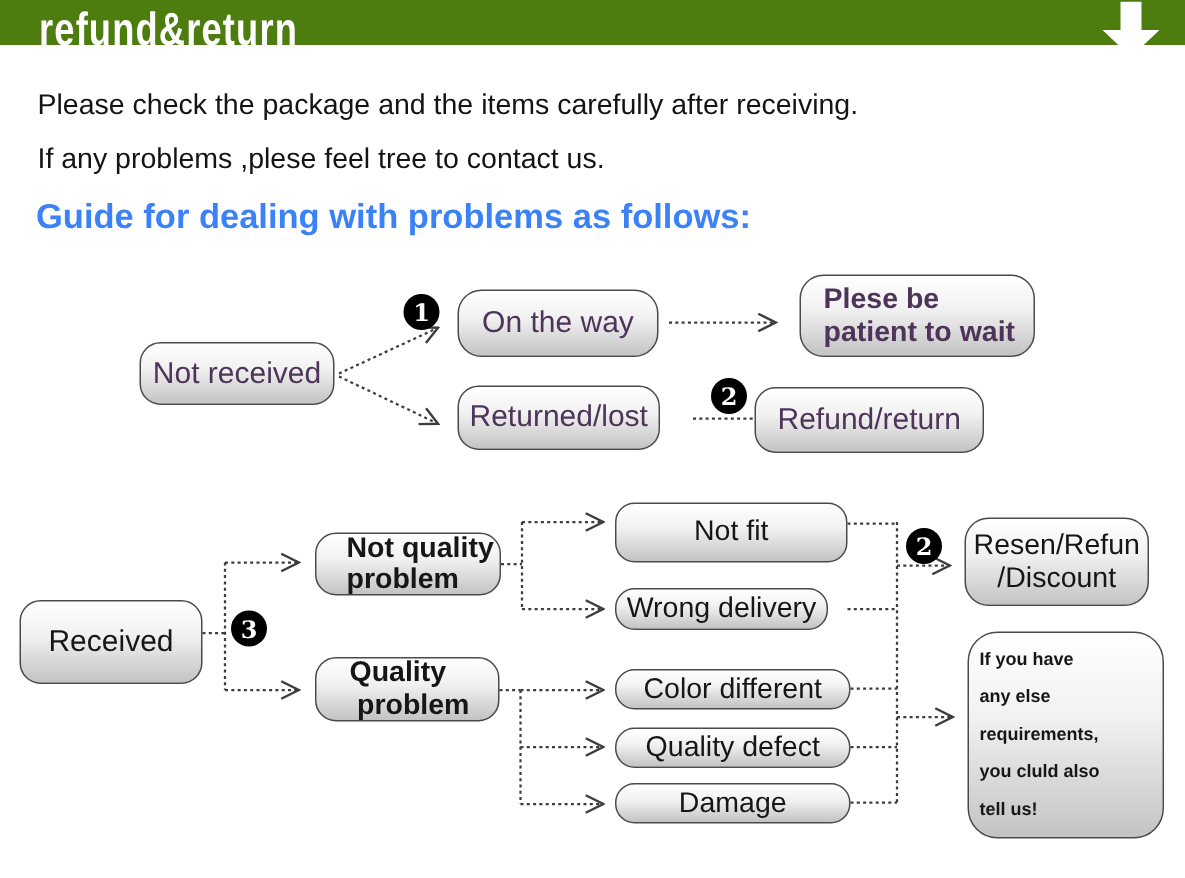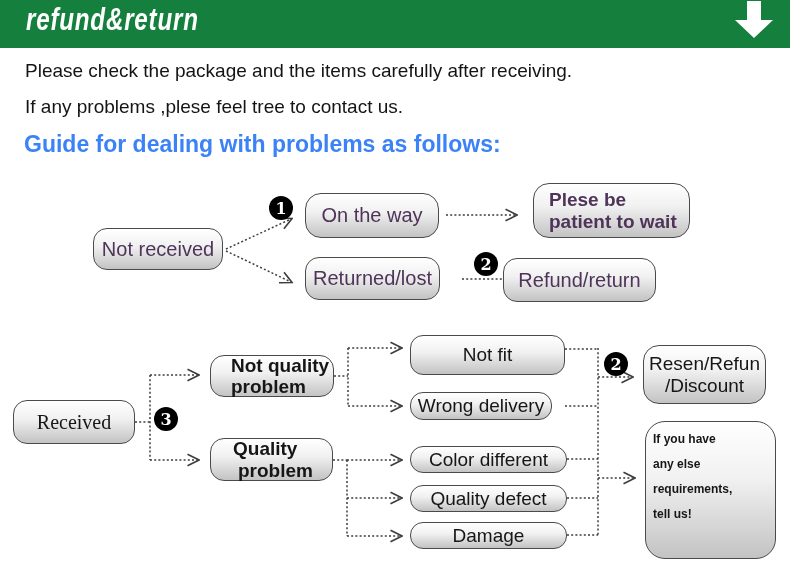--- a/index.html
+++ b/index.html
@@ -1,21 +1,21 @@
 <!DOCTYPE html>
 <html><head>
 <meta charset="utf-8">
 <style>
   html,body { margin:0; padding:0; }
   body {
     width:790px; height:585px; position:relative; background:#ffffff;
     font-family:"Liberation Sans", sans-serif; overflow:hidden;
   }
   .banner {
-    position:absolute; left:0; top:0; width:790px; height:48px; background:#15803d;font-style:italic;
+    position:absolute; left:0; top:0; width:790px; height:30px; background:#4d7c0f;
   }
   .banner-title {
     position:absolute; left:26px; top:2px; color:#ffffff; font-size:31px;
     font-weight:bold; letter-spacing:1px; white-space:nowrap;
     transform:scaleX(0.78); transform-origin:left top;
   }
   .banner-arrow { position:absolute; right:17px; top:1px; }
   .intro-line {
     position:absolute; left:25px; margin:0; font-size:19px; color:#141414;
     white-space:nowrap;
@@ -112,21 +112,21 @@
   </div>
   <span class="badge" style="left:474px;top:252px;">2</span>
   <div class="fbox purple align-left" style="left:533px;top:183px;width:157px;height:55px;font-size:19px;padding-left:15px;border-radius:16px;">
     <span class="ln">Plese be</span>
     <span class="ln">patient to wait</span>
   </div>
   <div class="fbox purple" style="left:503px;top:258px;width:153px;height:44px;font-size:20px;">
     <span class="ln">Refund/return</span>
   </div>
 
-  <div class="fbox" style="left:13px;top:400px;width:122px;height:44px;font-size:20px;font-family:Liberation Serif, serif;">
+  <div class="fbox" style="left:13px;top:400px;width:122px;height:56px;font-size:20px;">
     <span class="ln">Received</span>
   </div>
   <span class="badge" style="left:154px;top:407px;">3</span>
   <div class="fbox align-left" style="left:210px;top:355px;width:124px;height:42px;padding-left:20px;">
     <span class="ln">Not quality</span>
     <span class="ln">problem</span>
   </div>
   <div class="fbox align-left" style="left:210px;top:438px;width:123px;height:43px;padding-left:22px;">
     <span class="ln">Quality</span>
     <span class="ln" style="padding-left:5px;">problem</span>
@@ -148,16 +148,17 @@
   </div>
   <span class="badge" style="left:604px;top:352px;">2</span>
   <div class="fbox" style="left:643px;top:345px;width:123px;height:59px;border-radius:16px;">
     <span class="ln">Resen/Refun</span>
     <span class="ln">/Discount</span>
   </div>
   <div class="fbox align-left" style="left:645px;top:421px;width:131px;height:138px;border-radius:20px;justify-content:flex-start;padding:5px 2px 0 7px;font-size:12px;line-height:25px;">
     <span class="ln">If you have</span>
     <span class="ln">any else</span>
     <span class="ln">requirements,</span>
+    <span class="ln">you cluld also</span>
     <span class="ln">tell us!</span>
   </div>
 
 </div>
 
 </body></html>

